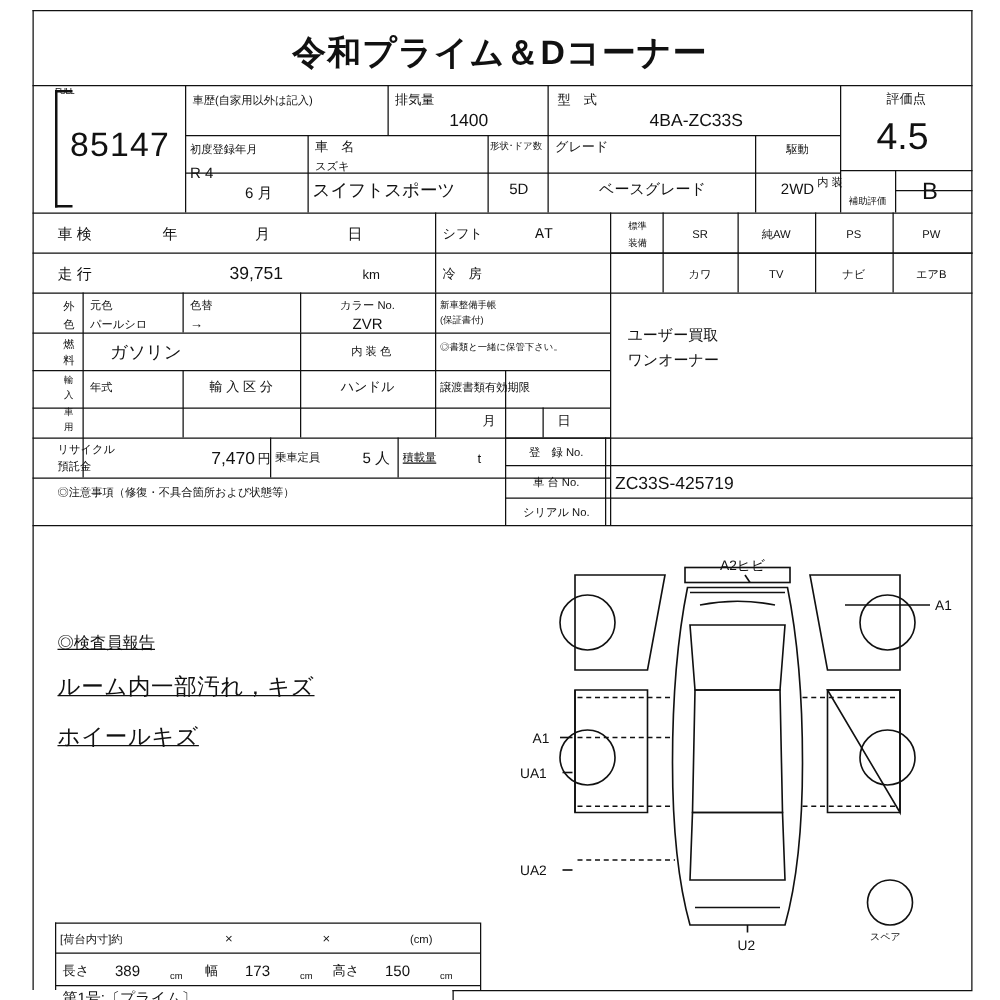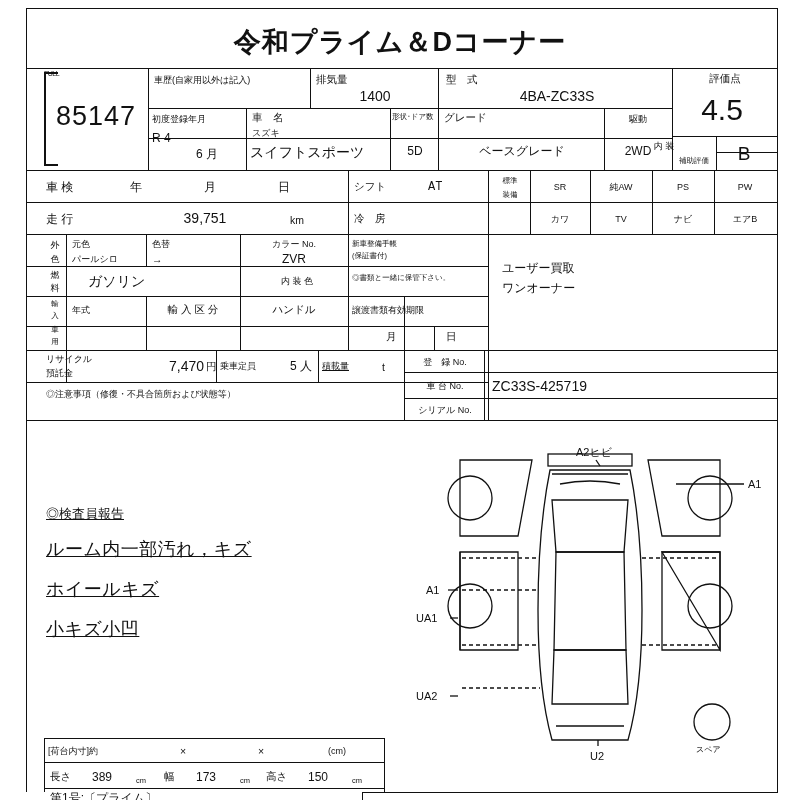--- a/index.html
+++ b/index.html
@@ -252,21 +252,20 @@
   <div class="cell val-s" style="left:492px; top:352px; width:270px; height:20px;"></div>
   <div class="cell ctr lbl-s" style="left:406px; top:374px; width:78px; height:24px;">車 台 No.</div>
   <div class="cell val" style="left:492px; top:374px; width:280px; height:24px;">ZC33S-425719</div>
   <div class="cell ctr lbl-s" style="left:406px; top:400px; width:78px; height:20px;">シリアル No.</div>
   <div class="cell val-s" style="left:492px; top:400px; width:270px; height:20px;"></div>
 
   <div id="inspector-block">
     <div class="hd">◎検査員報告</div>
     <div class="ln">ルーム内一部汚れ，キズ</div>
     <div class="ln">ホイールキズ</div>
-    <div class="ln">小キズ小凹</div>
   </div>
 
   <div id="diagram">
     <svg width="380" height="340" viewBox="0 0 380 340">
 
       <path class="dg" d="M60 20 L132 20 L118 96 L60 96 Z"></path>
       <path class="dg" d="M60 112 L118 112 L118 210 L60 210 Z"></path>
       <path class="dg" d="M60 112 L60 210"></path>
 
       <path class="dg" d="M248 20 L320 20 L320 96 L262 96 Z"></path>

